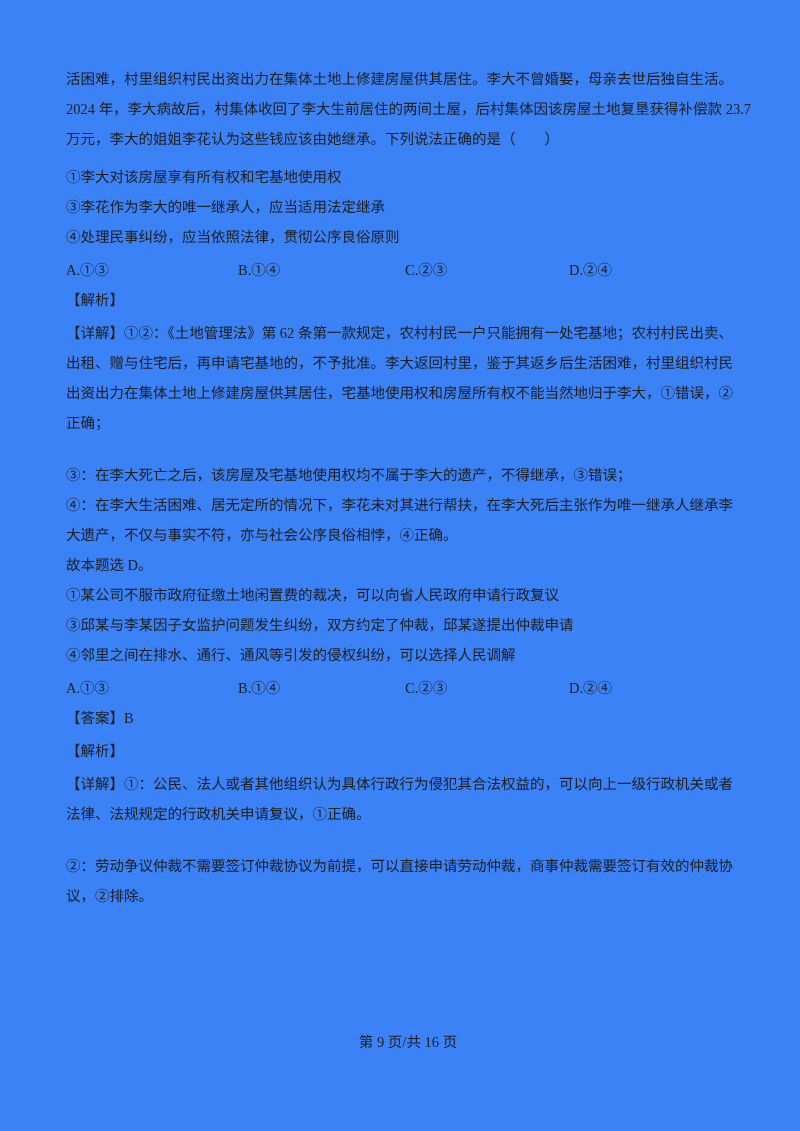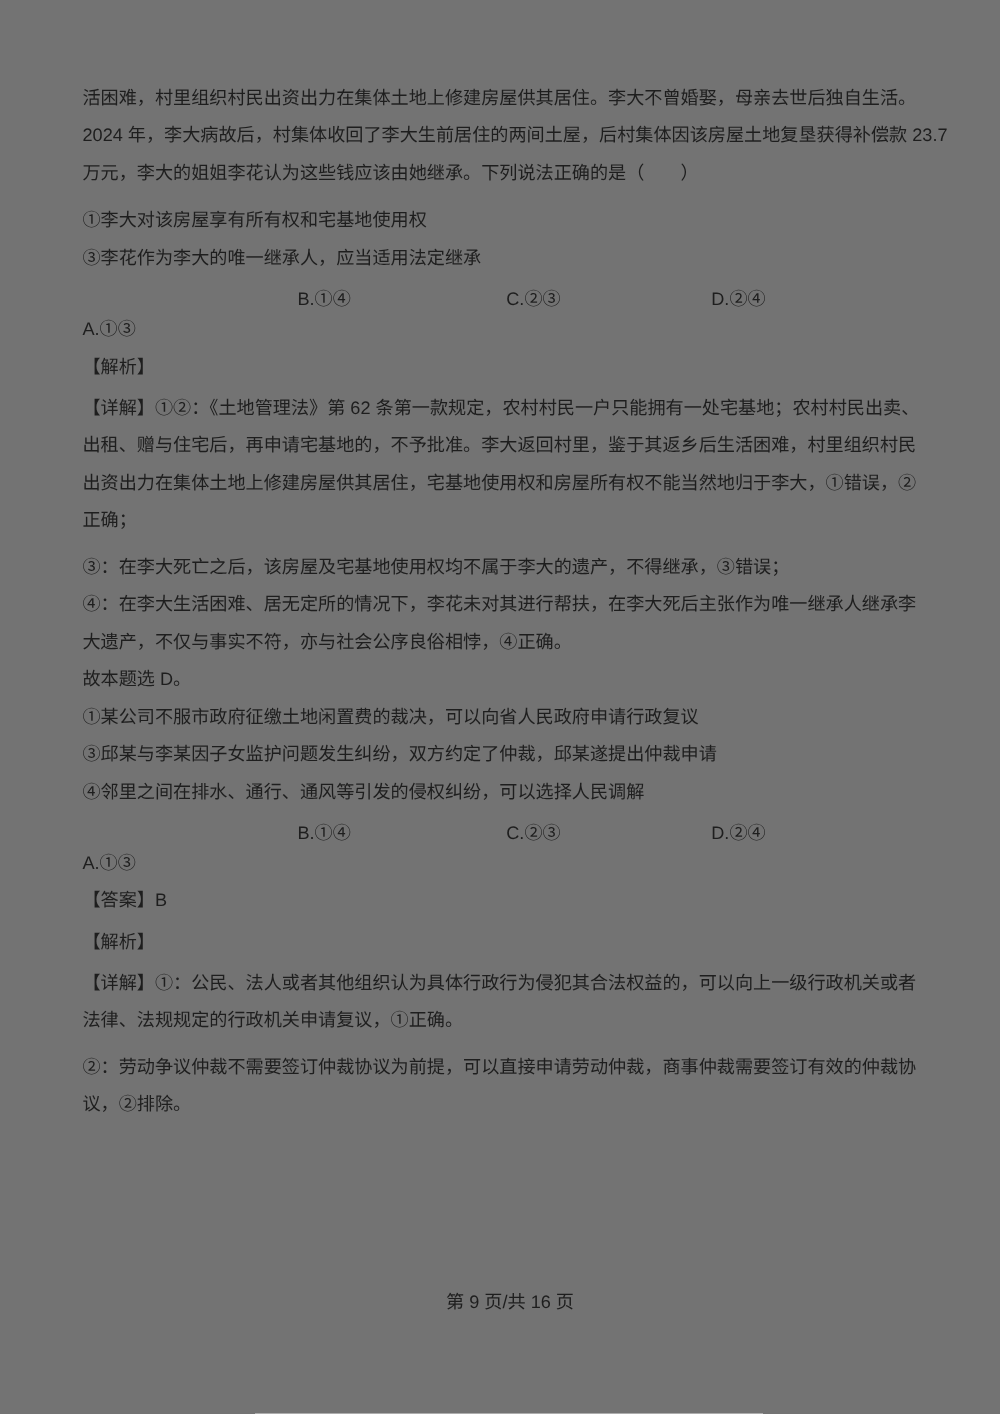--- a/index.html
+++ b/index.html
@@ -4,48 +4,48 @@
 <style>
   html, body {
     margin: 0;
     padding: 0;
     background: #ffffff;
   }
   .page {
     position: relative;
     width: 800px;
     height: 1131px;
-    background: #737373;
+    background: #3b82f6;
     overflow: hidden;
-    font-family: Liberation Sans, sans-serif;
+    font-family: Liberation Serif, serif;
     color: #1e1e1e;
   }
   .content {
     position: absolute;
     left: 66px;
     top: 64px;
     width: 684px;
     font-size: 14.5px;
   }
   .blk {
     white-space: pre;        
     line-height: 30px;
     margin: 0;
   }
   .blk + .blk { margin-top: 3px; }
   .blk.mt0 { margin-top: 0; }
-  .blk.mt5 { margin-top: 7px; }
+  .blk.mt5 { margin-top: 22px; }
   .blk.mt8 { margin-top: 8px; }
   .choices {
     display: flex;
     line-height: 30px;
     margin-top: 3px;
     font-size: 14.5px;
   }
-  .choices .choice:nth-child(1) { width: 172px; margin-top: 24px; }
+  .choices .choice:nth-child(1) { width: 172px; }
   .choices .choice:nth-child(2) { width: 167px; }
   .choices .choice:nth-child(3) { width: 164px; }
   .choices .choice:nth-child(4) { flex: 1; }
   .footer {
     position: absolute;
     left: 16px;
     right: 0;
     top: 1032px;
     text-align: center;
     font-size: 14.5px;
@@ -58,20 +58,21 @@
 
 <div class="page">
   <div class="content">
 
     <div class="blk mt0">活困难，村里组织村民出资出力在集体土地上修建房屋供其居住。李大不曾婚娶，母亲去世后独自生活。
 2024 年，李大病故后，村集体收回了李大生前居住的两间土屋，后村集体因该房屋土地复垦获得补偿款 23.7
 万元，李大的姐姐李花认为这些钱应该由她继承。下列说法正确的是（　　）</div>
 
     <div class="blk mt8">①李大对该房屋享有所有权和宅基地使用权</div>
     <div class="blk mt0">③李花作为李大的唯一继承人，应当适用法定继承</div>
+    <div class="blk mt0">④处理民事纠纷，应当依照法律，贯彻公序良俗原则</div>
 
     <div class="choices">
       <span class="choice">A.①③</span>
       <span class="choice">B.①④</span>
       <span class="choice">C.②③</span>
       <span class="choice">D.②④</span>
     </div>
 
     <div class="blk">【解析】</div>
     <div class="blk">【详解】①②：《土地管理法》第 62 条第一款规定，农村村民一户只能拥有一处宅基地；农村村民出卖、

